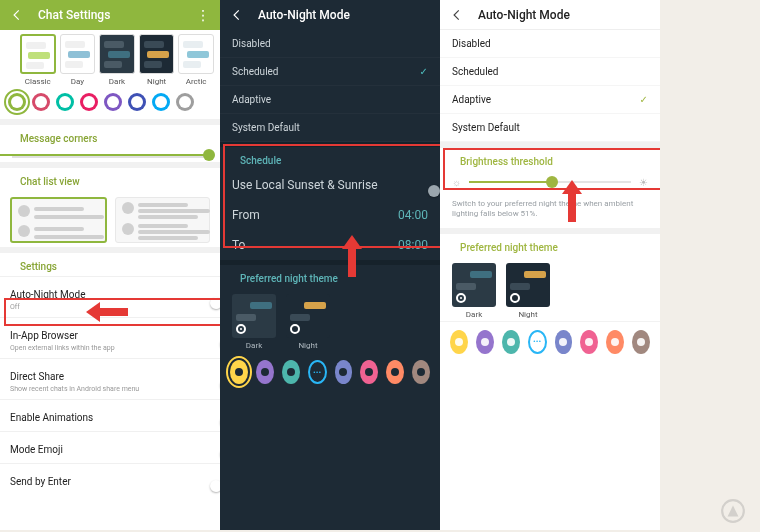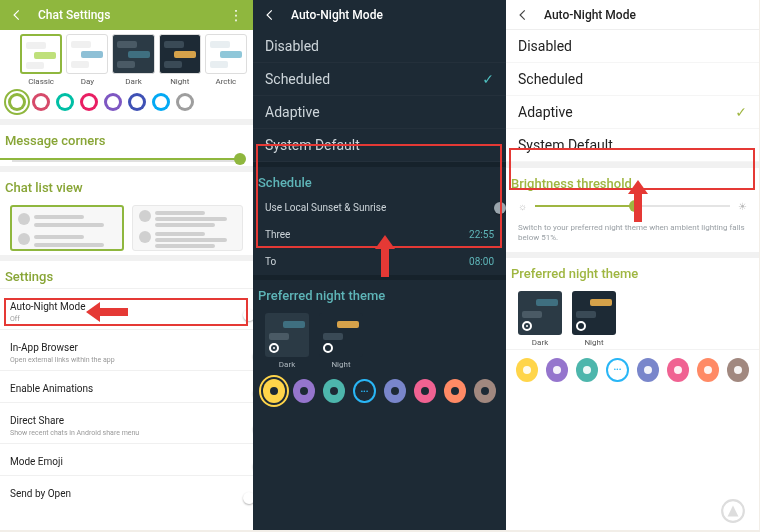--- a/index.html
+++ b/index.html
@@ -1,17 +1,17 @@
 <!DOCTYPE html>
 <html><head>
 <meta charset="utf-8">
 <style>
   * { box-sizing: border-box; margin: 0; padding: 0; font-family: -apple-system, Roboto, "Helvetica Neue", Arial, sans-serif; }
   html,body { width:760px; height:532px; background:#f2eee8; overflow:hidden; position:relative; }
-  .panes { display:flex; width:760px; height:530px; }
+  .panes { display:flex; width:660px; height:530px; }
   .pane { width:253px; height:530px; position:relative; overflow:hidden; }
   .pane1 { background:#fff; }
   .pane2 { background:#1d2a35; }
   .pane3 { background:#fff; }
 
   
   .hdr { height:30px; display:flex; align-items:center; padding:0 10px; font-size:12px; font-weight:500; }
   .hdr .back { width:20px; display:flex; align-items:center; }
   .hdr .title { margin-left:8px; }
   .hdr .menu { margin-left:auto; font-size:14px; }
@@ -29,21 +29,21 @@
   .chips { display:flex; gap:6px; padding:5px 8px 8px; background:#fff; }
   .chip { width:18px; height:18px; border-radius:50%; position:relative; }
   .chip.sel::before { content:""; position:absolute; inset:-4px; border:2px solid #8fb73e; border-radius:50%; }
   .chip.ring::after{content:"";position:absolute;inset:3px;border-radius:50%;background:#fff;}
   .chipS { width:24px;height:24px;border-radius:50%;position:relative;display:flex;align-items:center;justify-content:center;}
   .chipS .inner{width:8px;height:8px;border-radius:50%;background:rgba(255,255,255,.9);}
   .chipS.sel{outline:2px solid #ffd54a;outline-offset:2px;}
   .hr { height:6px; background:#f1f1f1; }
 
   
-  .sec-label { font-size:13px; font-weight:500; padding:8px 5px 4px; }
+  .sec-label { font-size:10px; font-weight:500; padding:8px 20px 4px; }
   .p1lbl { color:#88a536; }
   .p2lbl { color:#5eb5b8; }
   .p3lbl { color:#9fb641; }
 
   
   .slider-row { padding:2px 12px 10px; position:relative; }
   .slider-track { height:2px; background:#e0e0e0; position:relative; top:6px; }
   .slider-fill { position:absolute; height:2px; background:#8fb73e; top:6px; left:0; }
   .slider-knob { position:absolute; width:12px; height:12px; border-radius:50%; background:#8fb73e; top:1px; }
 
@@ -62,36 +62,36 @@
   .set-row .s { font-size:7px; color:#999; margin-top:1px; display:block; }
   .set-row .ctrl { margin-left:auto; }
   .toggle { width:22px; height:12px; border-radius:6px; background:#ccc; position:relative; }
   .toggle::after { content:""; position:absolute; width:12px; height:12px; border-radius:50%; background:#fff; top:0; left:0; box-shadow:0 1px 2px rgba(0,0,0,.3); }
   .toggle.on { background:#cde19f; }
   .toggle.on::after { left:10px; background:#8fb73e; }
   .toggle.dark{background:#4a5a65;}
   .toggle.dark::after{background:#9aa5ad;}
 
   
-  .opt { display:flex; align-items:center; font-size:14px; padding:8px 12px; }
+  .opt { display:flex; align-items:center; font-size:10px; padding:8px 12px; }
   .pane2 .opt { color:#cdd5da; border-bottom:1px solid rgba(255,255,255,.03); }
   .pane3 .opt { color:#222; border-bottom:1px solid #f5f5f5; }
   .opt .chk { margin-left:auto; color:#4fc0c0; }
   .pane3 .opt .chk { color:#9fb641; }
 
   
   .redbox { position:absolute; border:2px solid #e53935; pointer-events:none; z-index:5; }
   
   .arrow { position:absolute; width:40px; height:20px; z-index:6; }
   .arrow .shaft{position:absolute;height:8px;background:#e53935;top:6px;left:10px;right:0;}
   .arrow .head{position:absolute;width:0;height:0;border-top:10px solid transparent;border-bottom:10px solid transparent;border-right:14px solid #e53935;left:-2px;top:0;}
   .arrow.up{transform:rotate(90deg);}
 
   
-  .sch-row{display:flex;font-size:10px;color:#cdd5da;padding:8px 12px;}
+  .sch-row{display:flex;align-items:center;font-size:12px;color:#cdd5da;padding:8px 12px;}
   .sch-row .val{margin-left:auto;color:#5eb5b8;}
 
   
   .pnt { display:flex; gap:10px; padding:6px 12px 2px; }
   .pnt-card{width:44px;text-align:center;}
   .pnt-thumb{height:44px;border-radius:3px;position:relative;overflow:hidden;}
   .pnt-label{font-size:8px;margin-top:3px;}
   .pane2 .pnt-label{color:#aeb8bf;}
   .pane3 .pnt-label{color:#555;}
   .pnt-radio{position:absolute;width:10px;height:10px;border:2px solid #fff;border-radius:50%;left:4px;bottom:4px;}
@@ -220,33 +220,33 @@
   <div id="p1settings">
         <div class="set-row">
           <div><span class="t">Auto-Night Mode</span><span class="s">Off</span></div>
   <span class="ctrl"><span class="toggle"></span></span>
         </div>
         <div class="set-row">
           <div><span class="t">In-App Browser</span><span class="s">Open external links within the app</span></div>
   <span class="ctrl"><span class="toggle on"></span></span>
         </div>
         <div class="set-row">
+          <div><span class="t">Direct Share</span><span class="s">Show recent chats in Android share menu</span></div>
+  <span class="ctrl"><span class="toggle on"></span></span>
+        </div>
+        <div class="set-row">
           <div><span class="t">Enable Animations</span></div>
   <span class="ctrl"><span class="toggle on"></span></span>
         </div>
         <div class="set-row">
-          <div><span class="t">Direct Share</span><span class="s">Show recent chats in Android share menu</span></div>
-  <span class="ctrl"><span class="toggle on"></span></span>
-        </div>
-        <div class="set-row">
           <div><span class="t">Mode Emoji</span></div>
   <span class="ctrl"><span class="toggle on"></span></span>
         </div>
         <div class="set-row">
-          <div><span class="t">Send by Open</span></div>
+          <div><span class="t">Send by Enter</span></div>
   <span class="ctrl"><span class="toggle"></span></span>
         </div>
       </div>
 
   <div class="redbox" style="left:4px;top:298px;width:244px;height:28px"></div>
   <div class="arrow" style="left:88px;top:302px">
         <div class="head"></div>
         <div class="shaft"></div>
       </div>
 </div>
@@ -277,22 +277,22 @@
       </div>
 
   <div style="height:5px;background:#16222b"></div>
   <div style="position:relative">
     <div class="sec-label p2lbl">Schedule</div>
     <div class="sch-row">
       <span>Use Local Sunset &amp; Sunrise</span>
       <span class="ctrl" style="margin-left:auto"><span class="toggle dark"></span></span>
     </div>
     <div class="sch-row">
-      <span>Three</span>
-      <span class="val">22:55</span>
+      <span>From</span>
+      <span class="val">04:00</span>
     </div>
     <div class="sch-row">
       <span>To</span>
       <span class="val">08:00</span>
     </div>
   </div>
   <div style="height:5px;background:#16222b"></div>
 
   <div class="sec-label p2lbl">Preferred night theme</div>
   <div class="pnt" id="p2pnt">

